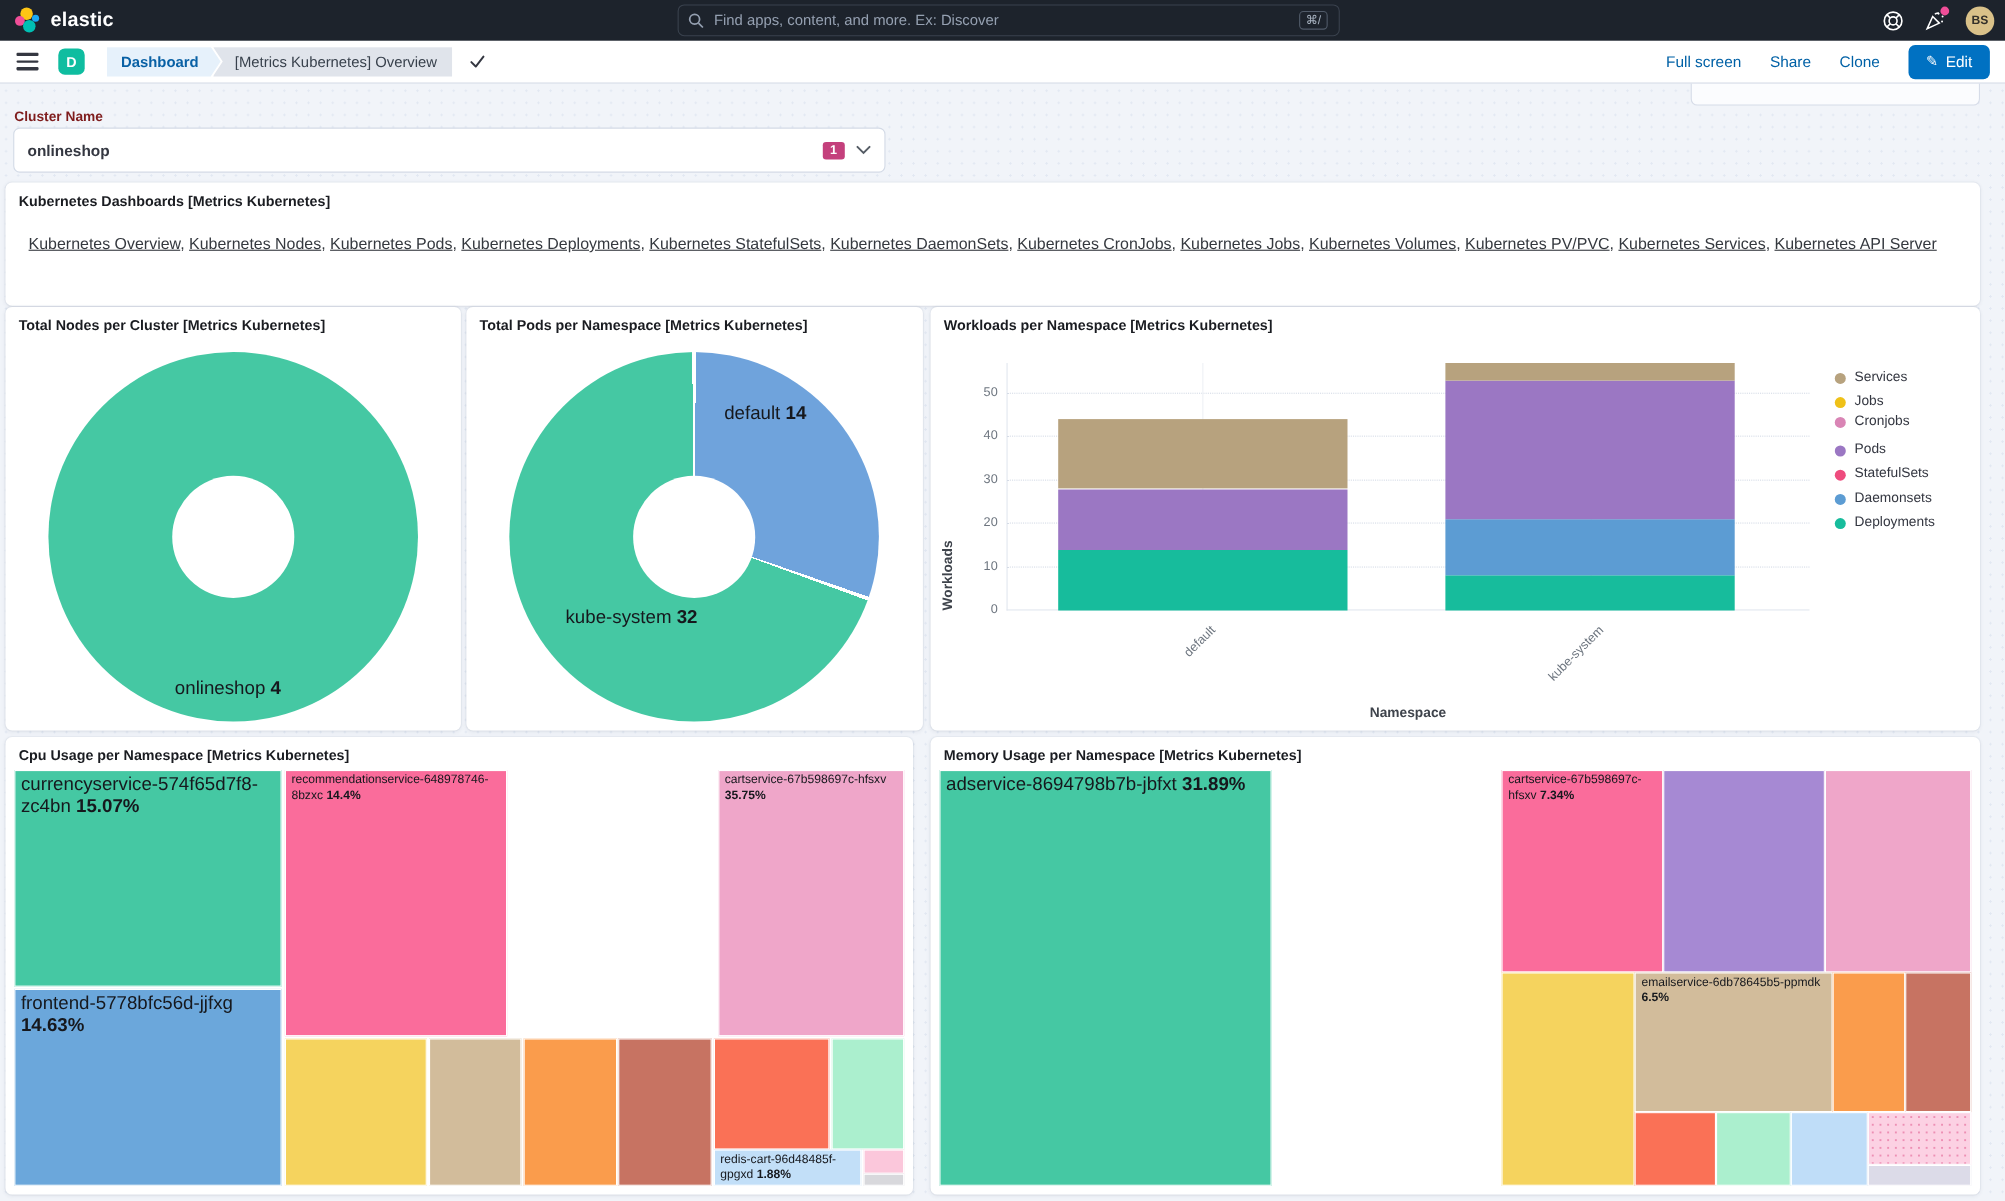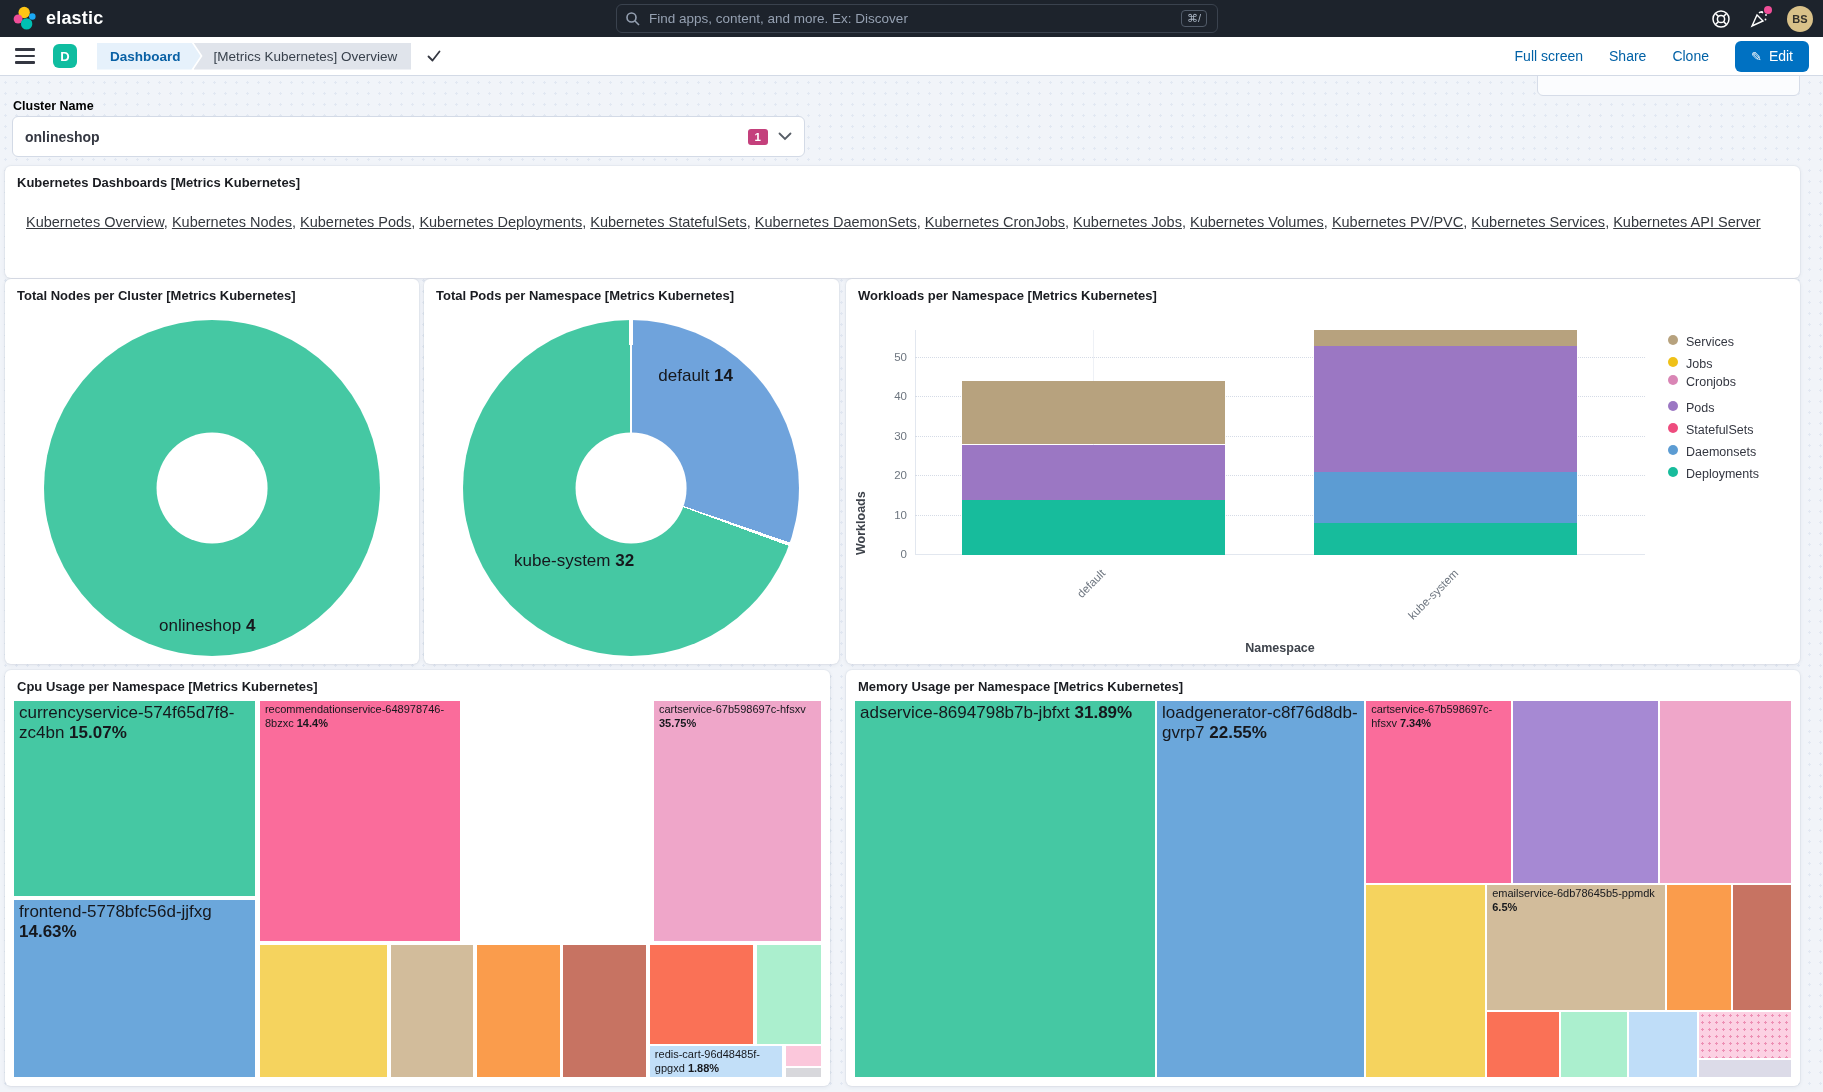--- a/index.html
+++ b/index.html
@@ -55,21 +55,21 @@
   }
   .crumb-check { margin-left:14px; cursor:pointer; display:flex; align-items:center; }
   .nav-right { margin-left:auto; display:flex; align-items:center; gap:26px; padding-right:14px; }
   .nav-link { color:#0061A6; font-size:14px; font-weight:500; text-decoration:none; cursor:pointer; }
   .edit-btn { background:#0071C2; color:#fff; border:none; border-radius:6px; height:31px;
     padding:0 16px; font-size:14px; font-weight:500; display:flex; align-items:center; gap:7px;
     cursor:pointer; font-family:inherit; }
   
   .ghost-box { position:absolute; left:1537px; top:66px; width:263px; height:30px;
     background:#FBFCFE; border:1px solid #D6DCE8; border-radius:6px; z-index:1; }
-  .filter-label { position:absolute; left:13px; top:99px; font-size:12.5px; font-weight:600; color:#000000; }
+  .filter-label { position:absolute; left:13px; top:99px; font-size:12.5px; font-weight:600; color:#7f1d1d; }
   .filter-select { position:absolute; left:12px; top:116px; width:793px; height:41px;
     background:#fff; border:1px solid #D3DAE6; border-radius:6px;
     display:flex; align-items:center; padding:0 12px; cursor:pointer; }
   .filter-select .val { font-size:14px; font-weight:700; color:#343741; }
   .filter-count { margin-left:auto; background:#C4407C; color:#fff; font-size:11.5px; font-weight:700;
     border-radius:3px; padding:2px 7px; margin-right:10px; }
   .card { position:absolute; background:#fff; border-radius:6px;
     box-shadow: 0 1px 4px rgba(45,60,90,.09), 0 0 0 1px rgba(120,135,155,.06); }
   .panel-title { position:absolute; left:12px; top:9px; font-size:13px; font-weight:700; color:#1A1C21; z-index:3; }
   .links-card { left:5px; top:166px; width:1795px; height:112px; }
@@ -93,21 +93,21 @@
   .gridline { position:absolute; left:0; right:0; height:0; border-top:1px dotted #D5DBE6; }
   .baseline { position:absolute; left:0; right:0; bottom:0; height:1px; background:#E2E7EF; }
   .vline { position:absolute; top:0; bottom:0; width:1px; background:#EEF1F6; }
   .seg { position:absolute; }
   .ytick { position:absolute; font-size:11.5px; color:#6D757F; width:38px; text-align:right; }
   .xtick { position:absolute; font-size:11.5px; color:#6D757F; white-space:nowrap;
     transform: translateX(-100%) rotate(-45deg); transform-origin: 100% 0; }
   .axis-title-y { position:absolute; font-size:12.5px; font-weight:700; color:#3F444C;
     writing-mode:vertical-rl; transform:rotate(180deg); display:flex; align-items:center; }
   .axis-title-x { position:absolute; font-size:12.5px; font-weight:700; color:#3F444C; text-align:center; }
-  .legend-item { position:absolute; display:flex; align-items:flex-start; gap:8px; cursor:pointer; }
+  .legend-item { position:absolute; display:flex; align-items:flex-end; gap:8px; cursor:pointer; }
   .legend-dot { width:10px; height:10px; border-radius:50%; flex:none; }
   .legend-text { font-size:12.5px; color:#343741; }
   
   .tm { position:absolute; left:8px; right:8px; top:30px; bottom:8px; }
   .tile { position:absolute; border:1px solid #fff; overflow:hidden; cursor:pointer; }
   .tile-label { padding:2px 5px; color:#16181D; }
   .tile-label.big { font-size:17px; line-height:1.2; }
   .tile-label.small, .tile-label.tiny { font-size:11px; line-height:1.25; }
   .tile-label b { font-weight:700; }
 </style>
@@ -315,23 +315,20 @@
       <div class="tile" style="left: 95.4%; top: 97.2%; width: 4.6%; height: 2.8%; background: rgb(216, 216, 220);"></div>
     </div>
 </div>
 
 <div class="card p-tm2">
   <div class="panel-title">Memory Usage per Namespace [Metrics Kubernetes]</div>
   <div class="tm">
       <div class="tile" style="left: 0%; top: 0%; width: 32.2%; height: 100%; background: rgb(69, 200, 163);">
         <div class="tile-label big"><span>adservice-8694798b7b-jbfxt </span><b>31.89%</b></div>
       </div>
-      <div class="tile" style="left: 32.2%; top: 0%; width: 22.3%; height: 100%; background: rgb(107, 167, 219);">
-        <div class="tile-label big"><span>loadgenerator-c8f76d8db-gvrp7 </span><b>22.55%</b></div>
-      </div>
       <div class="tile" style="left: 54.5%; top: 0%; width: 15.7%; height: 48.8%; background: rgb(250, 108, 155);">
         <div class="tile-label small"><span>cartservice-67b598697c-hfsxv </span><b>7.34%</b></div>
       </div>
       <div class="tile" style="left: 70.2%; top: 0%; width: 15.6%; height: 48.8%; background: rgb(166, 137, 211);"></div>
       <div class="tile" style="left: 85.8%; top: 0%; width: 14.2%; height: 48.8%; background: rgb(239, 166, 201);"></div>
       <div class="tile" style="left: 54.5%; top: 48.8%; width: 12.9%; height: 51.2%; background: rgb(245, 211, 94);"></div>
       <div class="tile" style="left: 67.4%; top: 48.8%; width: 19.2%; height: 33.4%; background: rgb(210, 188, 155);">
         <div class="tile-label small"><span>emailservice-6db78645b5-ppmdk </span><b>6.5%</b></div>
       </div>
       <div class="tile" style="left: 86.6%; top: 48.8%; width: 7%; height: 33.4%; background: rgb(250, 156, 76);"></div>

